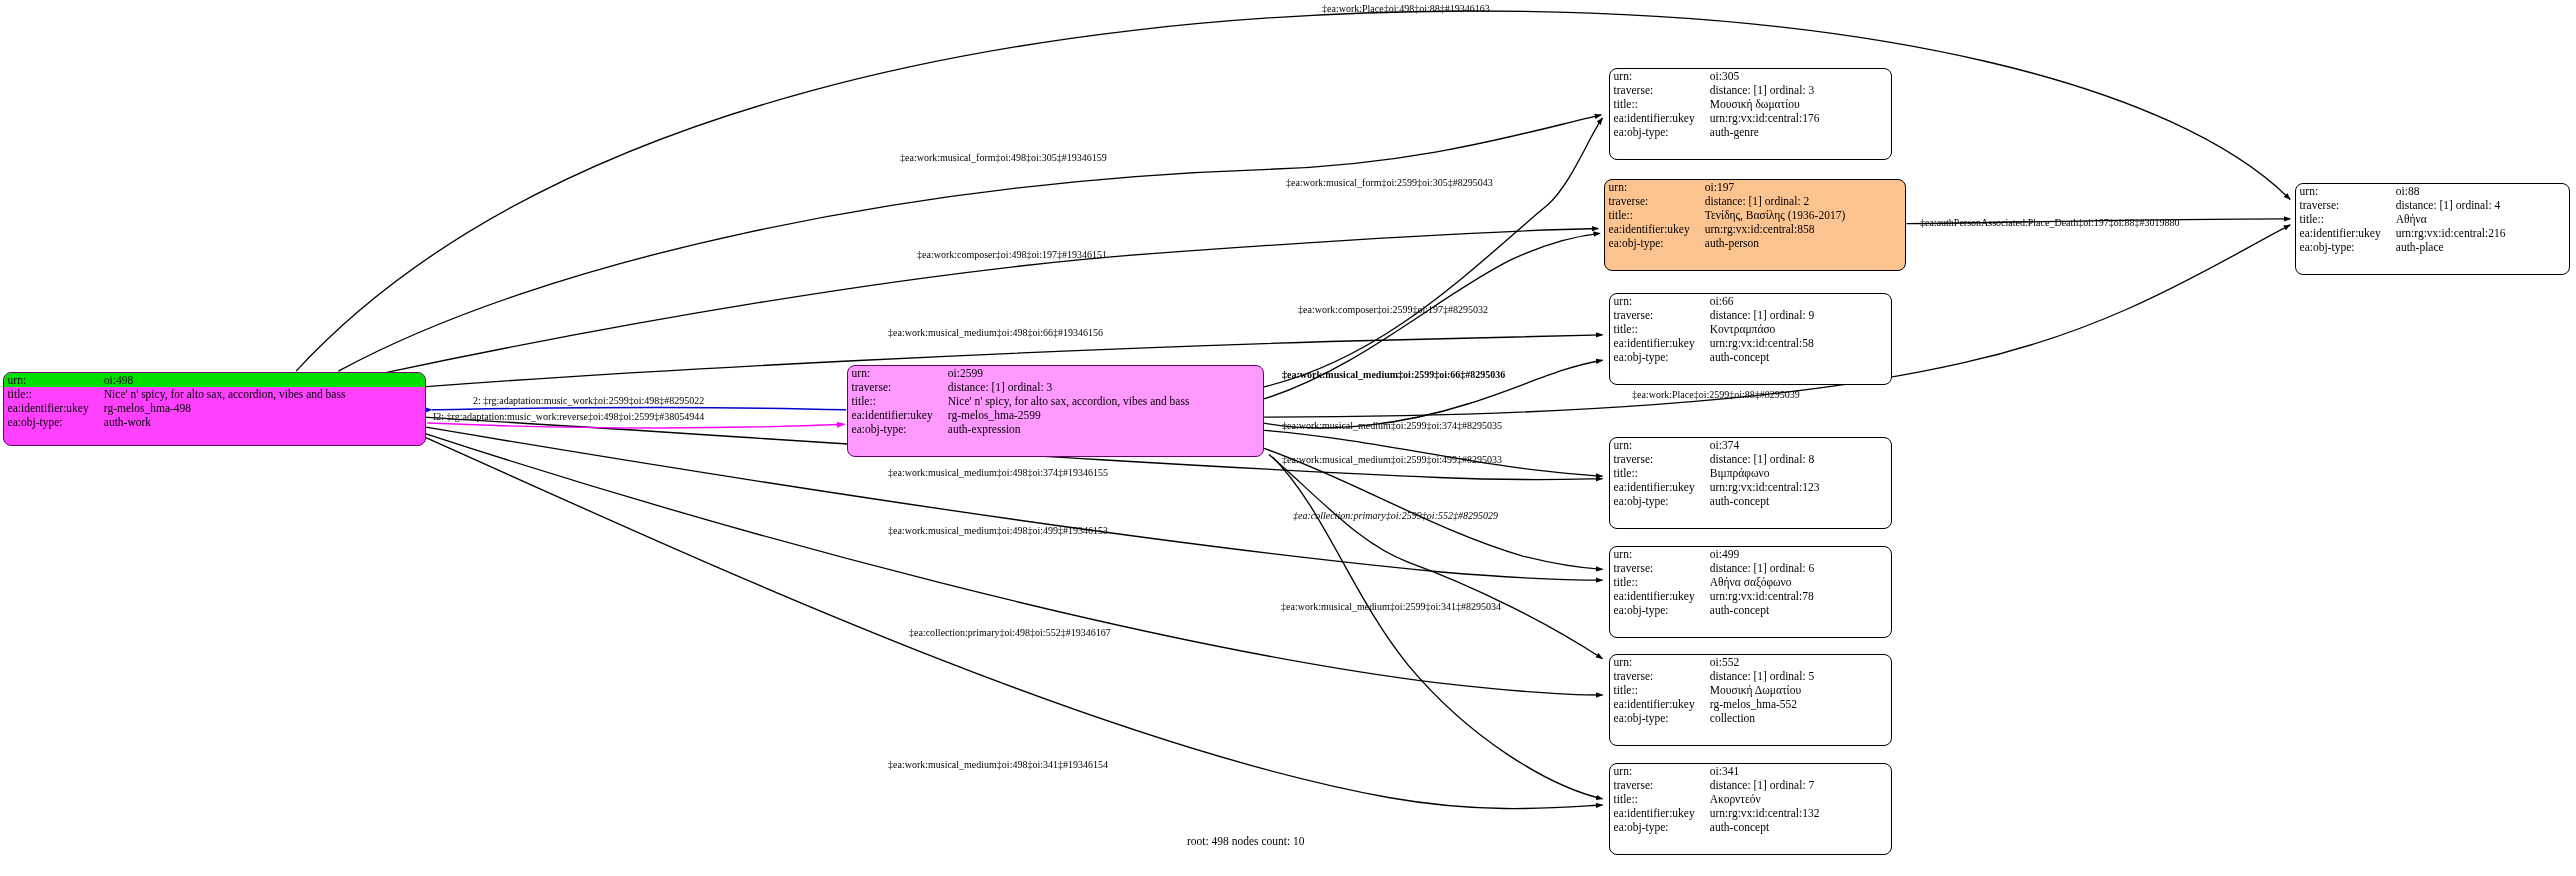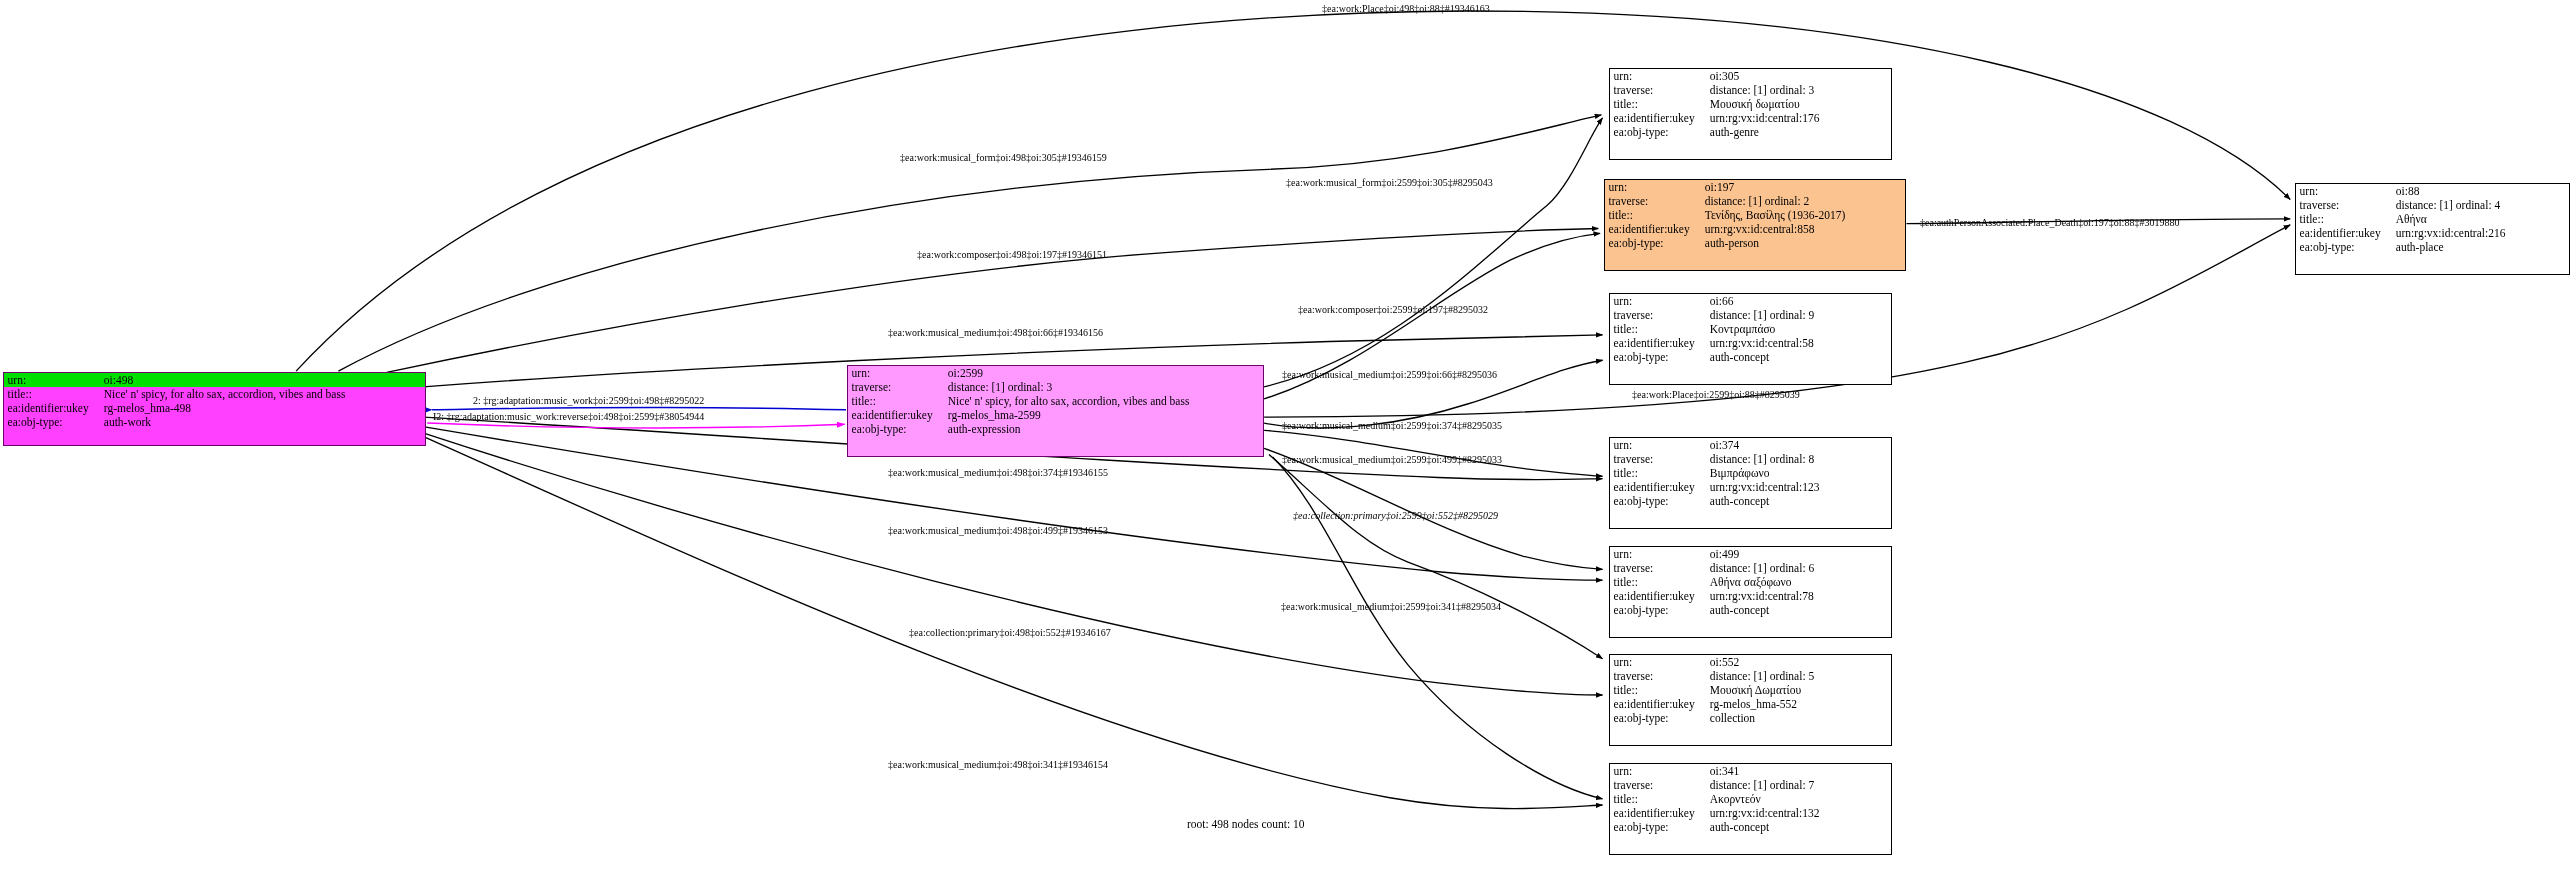--- a/index.html
+++ b/index.html
@@ -1,19 +1,19 @@
 <!DOCTYPE html>
 <html style="font-size:9.7px"><head>
 <meta charset="utf-8">
 <style>
   html,body{margin:0;padding:0;background:#ffffff;}
   body{font-family:"Liberation Serif","DejaVu Serif",serif;}
   #canvas{position:relative;width:2576px;height:877px;background:#fff;overflow:hidden;}
   #edges{position:absolute;left:0;top:0;width:2576px;height:877px;}
-  .node{position:absolute;box-sizing:border-box;border:1.2px solid #000;border-radius:0;
+  .node{position:absolute;box-sizing:border-box;border:1.2px solid #000;border-radius:8px;
         background:#fff;overflow:hidden;}
   .node.magenta{background:#ff40ff;border-color:#6b006b;}
   .node.violet{background:#ff99ff;border-color:#6b006b;}
   .node.orange{background:#fbc390;border-color:#000;}
   .rows{display:table;width:100%;border-collapse:collapse;}
   .row{display:table-row;}
   .k,.v{display:table-cell;padding:0.6px 3.6px;white-space:nowrap;font-size:11.5px;line-height:1.13;color:#000;}
   .k{width:89px;}
   .v{}
   .hl .k,.hl .v{background:#00e000;}
@@ -324,29 +324,29 @@
     </div>
   </div>
 
   <div class="elabel" style="left:1322px;top:4.2px;">‡ea:work:Place‡oi:498‡oi:88‡#19346163</div>
   <div class="elabel" style="left:900px;top:153px;">‡ea:work:musical_form‡oi:498‡oi:305‡#19346159</div>
   <div class="elabel" style="left:1286px;top:178px;">‡ea:work:musical_form‡oi:2599‡oi:305‡#8295043</div>
   <div class="elabel" style="left:1920px;top:218px;">‡ea:authPersonAssociated:Place_Death‡oi:197‡oi:88‡#3019880</div>
   <div class="elabel" style="left:917px;top:250px;">‡ea:work:composer‡oi:498‡oi:197‡#19346151</div>
   <div class="elabel" style="left:1298px;top:305px;">‡ea:work:composer‡oi:2599‡oi:197‡#8295032</div>
   <div class="elabel" style="left:888px;top:328px;">‡ea:work:musical_medium‡oi:498‡oi:66‡#19346156</div>
-  <div class="elabel" style="left:1282px;top:370px;">‡ea:work:musical_medium‡oi:2599‡oi:66‡#8295036</div>
+  <div class="elabel" style="left:1282px;top:370px;font-weight:bold;">‡ea:work:musical_medium‡oi:2599‡oi:66‡#8295036</div>
   <div class="elabel" style="left:1632px;top:390px;">‡ea:work:Place‡oi:2599‡oi:88‡#8295039</div>
   <div class="elabel" style="left:473px;top:396px;">2: ‡rg:adaptation:music_work‡oi:2599‡oi:498‡#8295022</div>
   <div class="elabel" style="left:433px;top:412px;">I2: ‡rg:adaptation:music_work:reverse‡oi:498‡oi:2599‡#38054944</div>
   <div class="elabel" style="left:1282px;top:421px;">‡ea:work:musical_medium‡oi:2599‡oi:374‡#8295035</div>
   <div class="elabel" style="left:888px;top:468px;">‡ea:work:musical_medium‡oi:498‡oi:374‡#19346155</div>
   <div class="elabel" style="left:1282px;top:455px;">‡ea:work:musical_medium‡oi:2599‡oi:499‡#8295033</div>
   <div class="elabel" style="left:1293px;top:511px;font-style:italic;">‡ea:collection:primary‡oi:2599‡oi:552‡#8295029</div>
   <div class="elabel" style="left:888px;top:526px;">‡ea:work:musical_medium‡oi:498‡oi:499‡#19346153</div>
   <div class="elabel" style="left:1281px;top:602px;">‡ea:work:musical_medium‡oi:2599‡oi:341‡#8295034</div>
   <div class="elabel" style="left:909px;top:628px;">‡ea:collection:primary‡oi:498‡oi:552‡#19346167</div>
   <div class="elabel" style="left:888px;top:760px;">‡ea:work:musical_medium‡oi:498‡oi:341‡#19346154</div>
 
-  <div class="footer" style="left:1187px;top:818px;">root: 498 nodes count: 10</div>
+  <div class="footer" style="left:1187px;top:835px;">root: 498 nodes count: 10</div>
 
 </div>
 
 
 </body></html>

